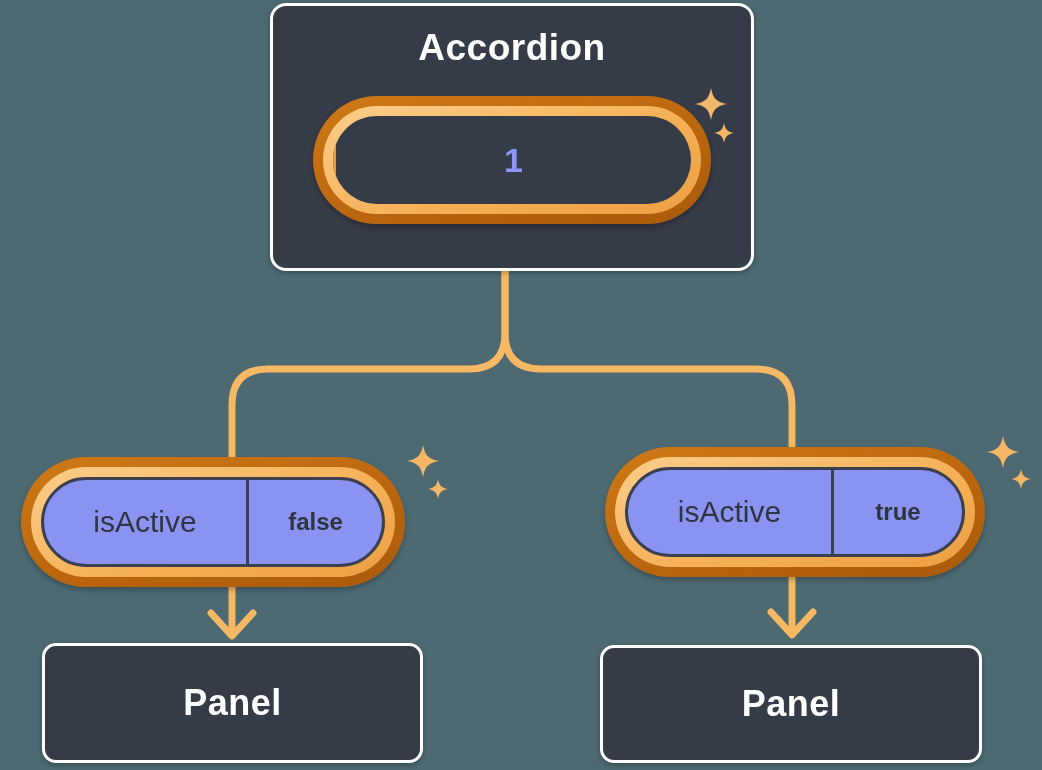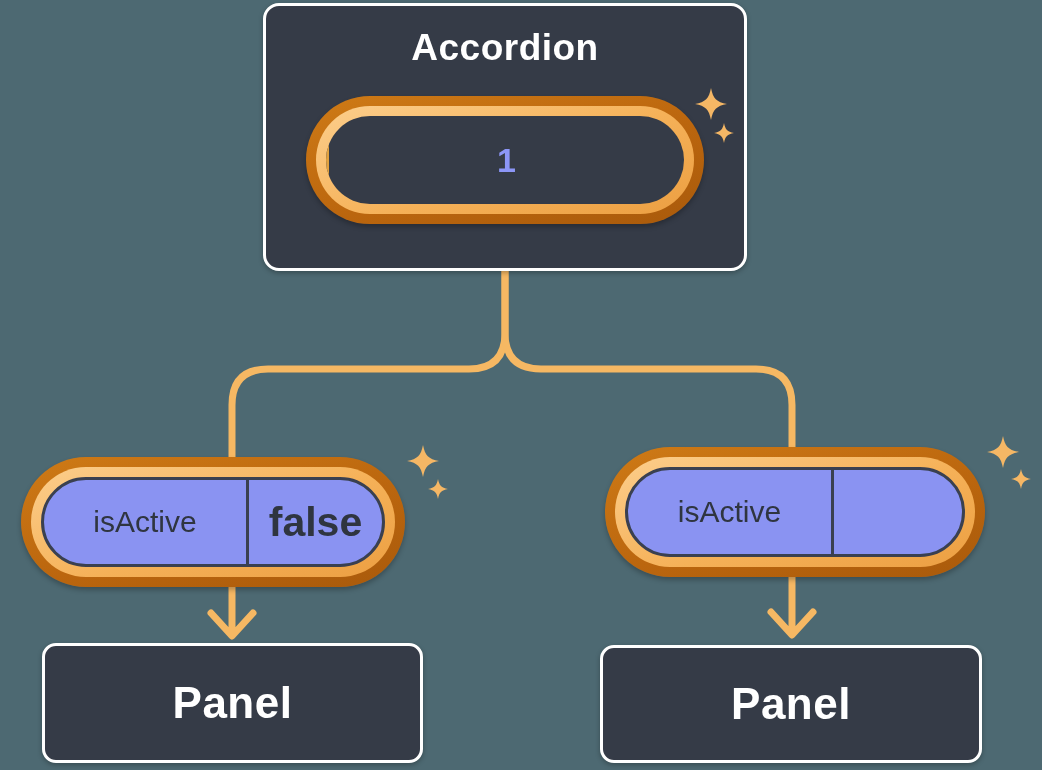--- a/index.html
+++ b/index.html
@@ -16,21 +16,21 @@
   .connector{stroke:var(--connector,#F6B863);stroke-width:7;fill:none;stroke-linecap:round;stroke-linejoin:round;}
   .sparkle{fill:var(--sparkle,#F5B765);}
 
   .node-box{
     position:absolute;box-sizing:border-box;z-index:1;
     background:var(--node-fill,#353B47);
     border:3px solid var(--node-border,#FFFFFF);
     border-radius:16px;
     box-shadow:0 2px 5px rgba(0,0,0,.28);
   }
-  .accordion-box{left:263px;top:3px;width:484px;height:268px;display:flex;flex-direction:column;align-items:center;}
+  .accordion-box{left:270px;top:3px;width:484px;height:268px;display:flex;flex-direction:column;align-items:center;}
   .node-title{margin-top:20px;font-size:37px;font-weight:600;letter-spacing:.5px;color:var(--text-light,#FFFFFF);line-height:1.2;}
 
   .pill-outer{
     border-radius:999px;padding:10px;box-sizing:content-box;
     background:linear-gradient(165deg,#CE7A16 0%,#BB660E 55%,#A95A0B 100%);
     box-shadow:0 3px 5px rgba(0,0,0,.25);
   }
   .pill-mid{
     border-radius:999px;padding:10px;
     background:linear-gradient(160deg,#FCCE8C 0%,#F5B158 55%,#EC9F42 100%);
@@ -44,31 +44,31 @@
   .pill-abs{position:absolute;z-index:2;}
   .pill-left{left:21px;top:457px;}
   .pill-left .pill-body{width:344px;height:90px;}
   .pill-right{left:605px;top:447px;}
   .pill-right .pill-body{width:340px;height:90px;}
 
   .cell{display:flex;align-items:center;justify-content:center;}
   .state-name{font-size:34px;color:var(--purple-text,#8C96F7);}
   .state-value{font-size:34px;font-weight:700;color:var(--purple-text,#8C96F7);flex:1;}
   .prop-name{font-size:30px;color:var(--text-dark,#2F3540);}
-  .prop-value{font-size:41px;font-weight:700;color:var(--text-dark,#2F3540);flex:1;}
+  .prop-value{font-size:24px;font-weight:700;color:var(--text-dark,#2F3540);flex:1;}
   .divider{width:3px;align-self:stretch;}
   .divider.orange{background:var(--divider-orange,#DFA040);}
   .divider.dark{background:var(--pill-outline,#3A4050);}
   .w271{width:271px;}
   .w202{width:202px;}
   .w203{width:203px;}
 
   .panel{
     display:flex;align-items:center;justify-content:center;
-    font-size:44px;font-weight:600;letter-spacing:.5px;color:var(--text-light,#FFFFFF);
+    font-size:36px;font-weight:600;letter-spacing:.5px;color:var(--text-light,#FFFFFF);
     border-radius:14px;
   }
   .panel-left{left:42px;top:643px;width:381px;height:120px;}
   .panel-right{left:600px;top:645px;width:382px;height:118px;}
 </style>
 </head>
 <body>
 
 <div class="canvas">
 
@@ -99,20 +99,21 @@
         <span class="cell prop-value">false</span>
       </div>
     </div>
   </div>
 
   <div class="pill-outer pill-abs pill-right">
     <div class="pill-mid">
       <div class="pill-body purple">
         <span class="cell prop-name w203">isActive</span>
         <span class="divider dark"></span>
+        <span class="cell prop-value">true</span>
       </div>
     </div>
   </div>
 
   <div class="node-box panel panel-left">Panel</div>
   <div class="node-box panel panel-right">Panel</div>
 
   <svg class="layer sparkle-layer" viewBox="0 0 1042 770">
     <g>
       <path class="sparkle" transform="translate(711,104)" d="M0,-16 C2,-5.5 5.5,-2 16,0 C5.5,2 2,5.5 0,16 C-2,5.5 -5.5,2 -16,0 C-5.5,-2 -2,-5.5 0,-16 Z"></path>

